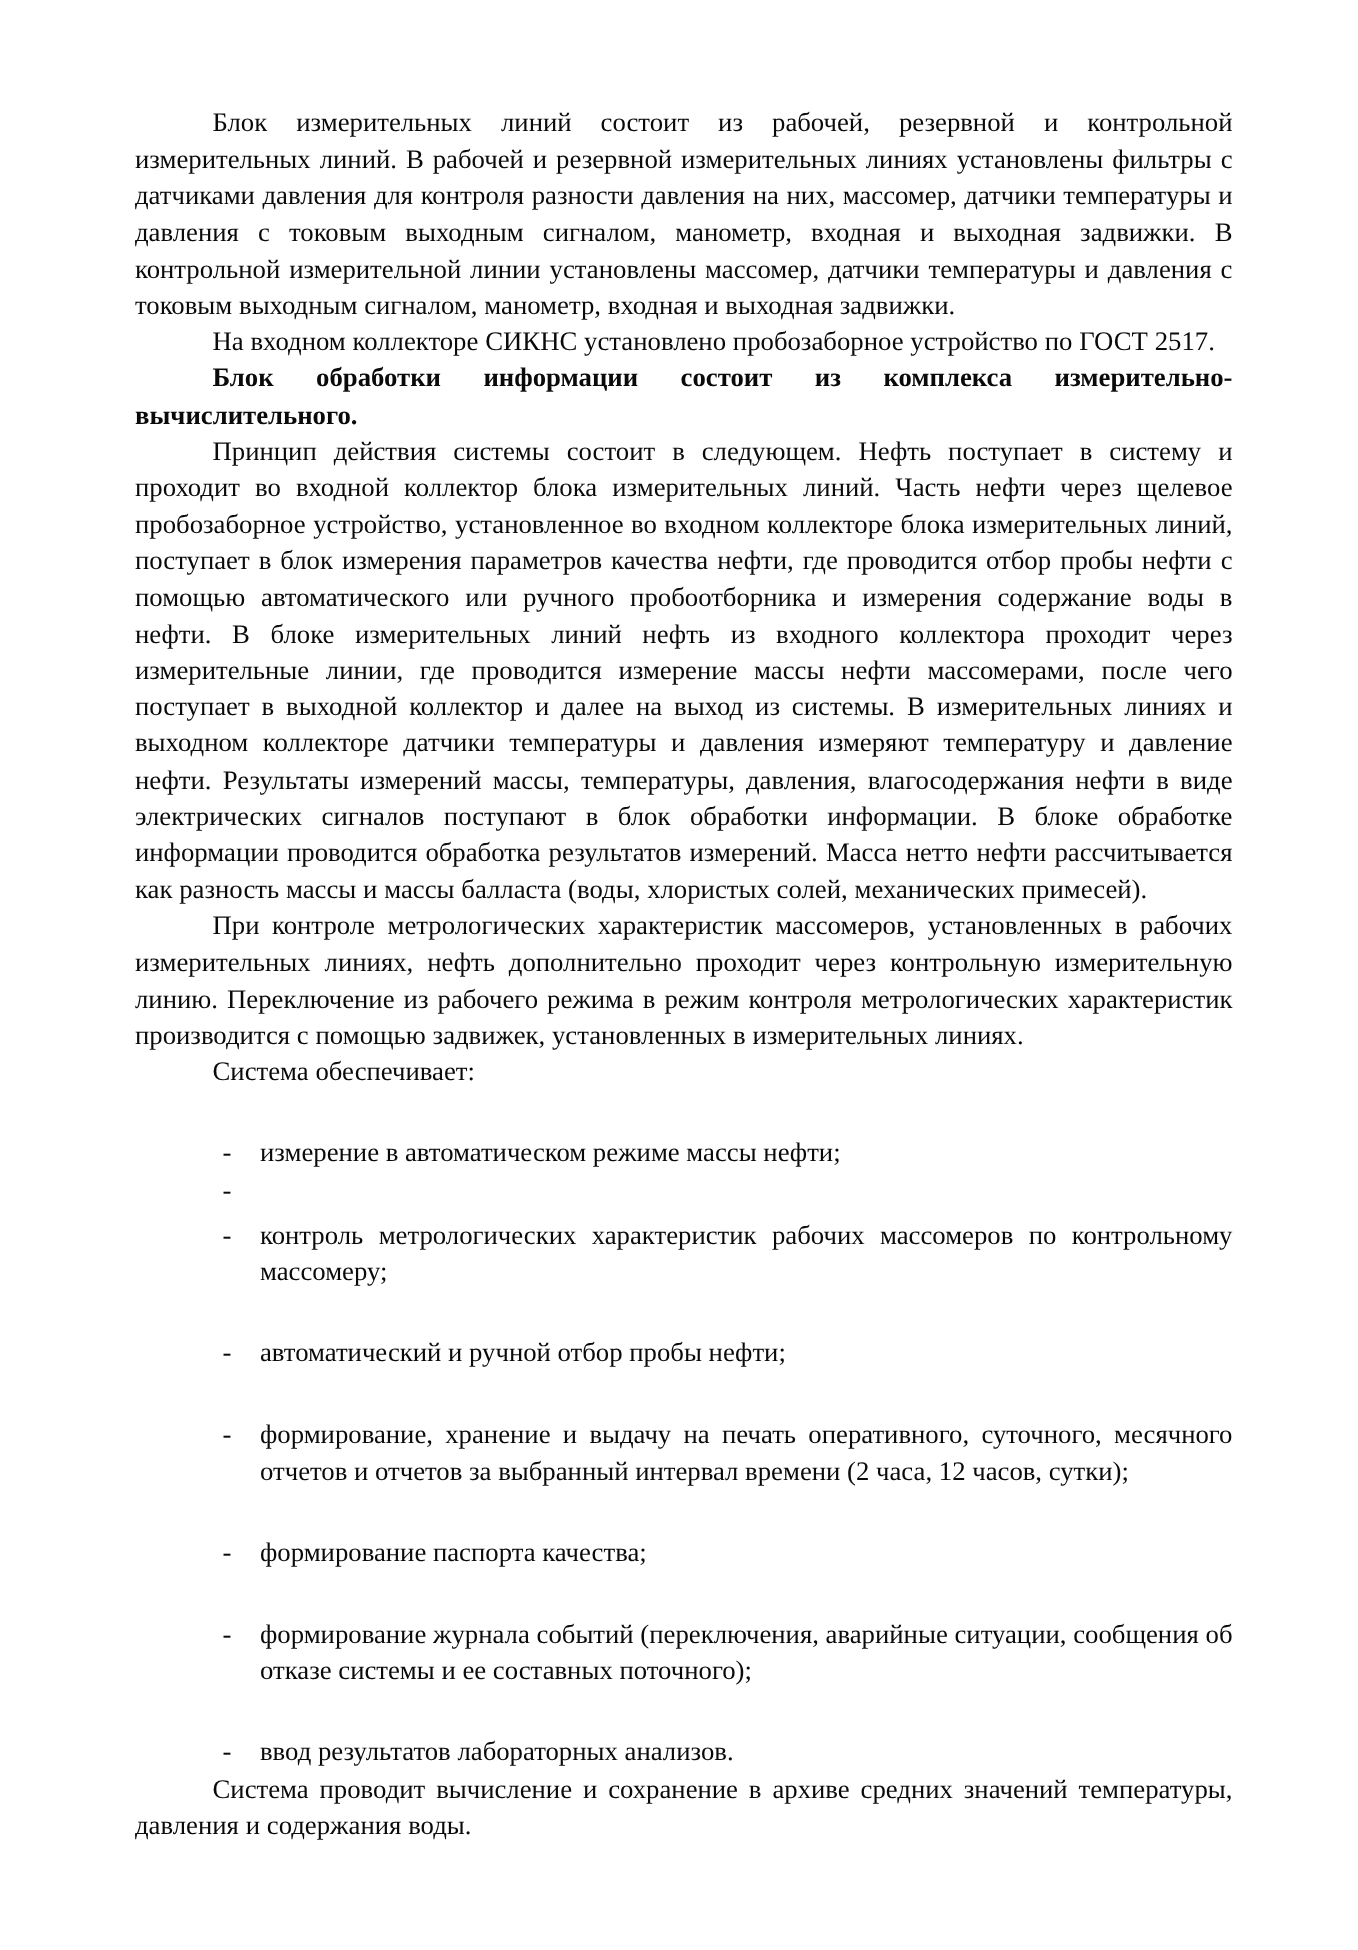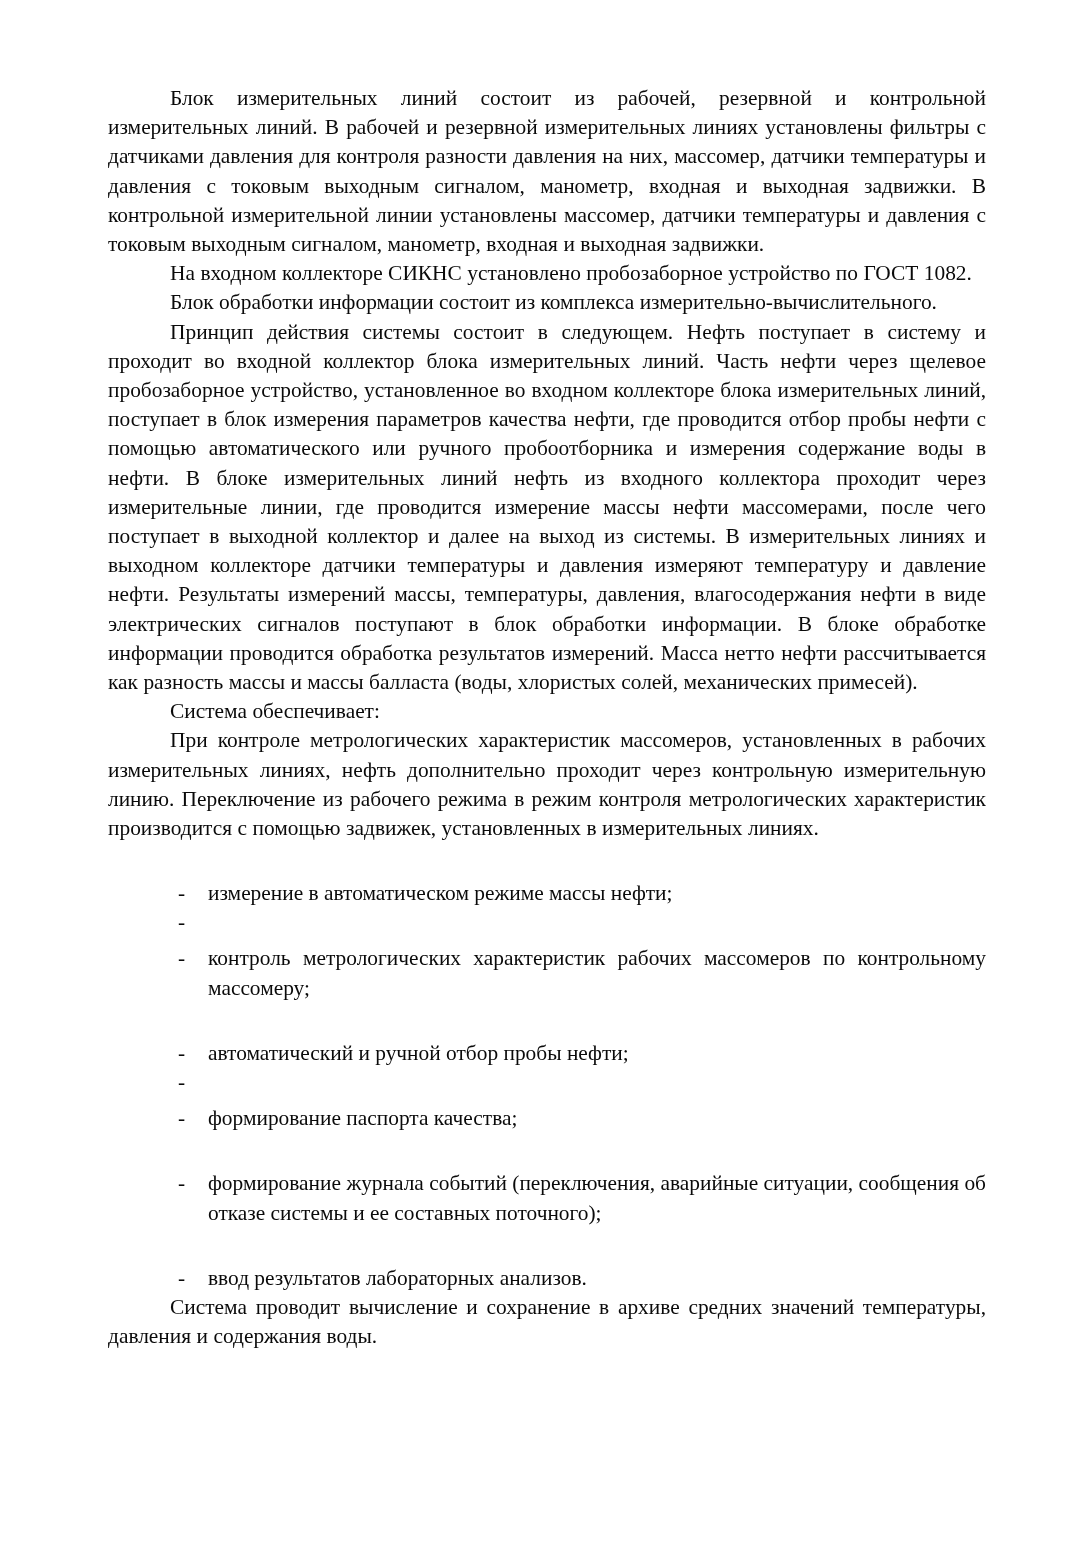--- a/index.html
+++ b/index.html
@@ -30,20 +30,21 @@
     font-size: 21.4px;
     line-height: 29.2px;
     text-indent: 62px;
     hyphens: manual;
     -webkit-hyphens: manual;
     word-spacing: 0.1px;
   }
   
   p.para.wide-justify {
     word-spacing: 0px;
+    font-weight: bold;
   }
   ul.bullet-list {
     margin: 0;
     padding: 0;
     list-style: none;
   }
   ul.bullet-list > li {
     position: relative;
     margin: 0;
     padding-left: 100px;
@@ -73,49 +74,50 @@
 </style>
 </head>
 <body>
 
 <div class="page">
   <div class="text-block">
 
     <p class="para">Блок измерительных линий состоит из рабочей, резервной и контрольной измерительных линий. В рабочей и резервной измерительных линиях установлены фильтры с датчиками давления для контроля разности давления на них, массомер, датчики температуры и давления с токовым выходным сигналом, манометр, входная и выходная задвижки. В контрольной измерительной линии установлены массомер, датчики температуры и давления с токовым выходным сигналом, манометр, входная и выходная задвижки.</p>
 
 
-    <p class="para">На входном коллекторе СИКНС установлено пробозаборное устройство по ГОСТ 1082.</p>
+    <p class="para">На входном коллекторе СИКНС установлено пробозаборное устройство по ГОСТ 2517.</p>
 
 
     <p class="para wide-justify">Блок обработки информации состоит из комплекса измерительно-вычислительного.</p>
 
     <p class="para">Принцип действия системы состоит в следующем. Нефть поступает в систему и проходит во входной коллектор блока измерительных линий. Часть нефти через щелевое пробозаборное устройство, установленное во входном коллекторе блока измерительных линий, поступает в блок измерения параметров качества нефти, где проводится отбор пробы нефти с помощью автоматического или ручного пробоотборника и измерения содержание воды в нефти. В блоке измерительных линий нефть из входного коллектора проходит через измерительные линии, где проводится измерение массы нефти массомерами, после чего поступает в выходной коллектор и далее на выход из системы.  В измерительных линиях и выходном коллекторе датчики температуры и давления измеряют температуру и давление нефти. Результаты измерений массы, температуры, давления, влагосодержания нефти в виде электрических сигналов поступают в блок обработки информации. В блоке обработке информации проводится обработка результатов измерений. Масса нетто нефти рассчитывается как разность массы и массы балласта (воды, хлористых солей, механических примесей).</p>
 
+    <p class="para">При контроле метрологических характеристик массомеров, установленных в рабочих измерительных линиях, нефть дополнительно проходит через контрольную измерительную линию. Переключение из рабочего режима в режим контроля метрологических характеристик производится с помощью задвижек, установленных в измерительных линиях.</p>
+
     <p class="para">Система обеспечивает:</p>
-
-    <p class="para">При контроле метрологических характеристик массомеров, установленных в рабочих измерительных линиях, нефть дополнительно проходит через контрольную измерительную линию. Переключение из рабочего режима в режим контроля метрологических характеристик производится с помощью задвижек, установленных в измерительных линиях.</p>
 
     <ul class="bullet-list">
       <li>
         <span class="dash">-</span>
         <span class="li-text">измерение в автоматическом режиме массы нефти;</span>
       </li>
       <li>
         <span class="dash">-</span>
       </li>
       <li>
         <span class="dash">-</span>
         <span class="li-text">контроль метрологических характеристик рабочих массомеров по контрольному массомеру;</span>
       </li>
       <li>
         <span class="dash">-</span>
         <span class="li-text">автоматический и ручной отбор пробы нефти;</span>
       </li>
       <li>
         <span class="dash">-</span>
+        <span class="li-text">формирование, хранение и выдачу на печать оперативного, суточного, месячного отчетов и отчетов за выбранный интервал времени (2 часа, 12 часов, сутки);</span>
       </li>
       <li>
         <span class="dash">-</span>
         <span class="li-text">формирование паспорта качества;</span>
       </li>
       <li>
         <span class="dash">-</span>
         <span class="li-text">формирование журнала событий (переключения, аварийные ситуации, сообщения об отказе системы и ее составных поточного);</span>
       </li>
       <li class="last-line">

